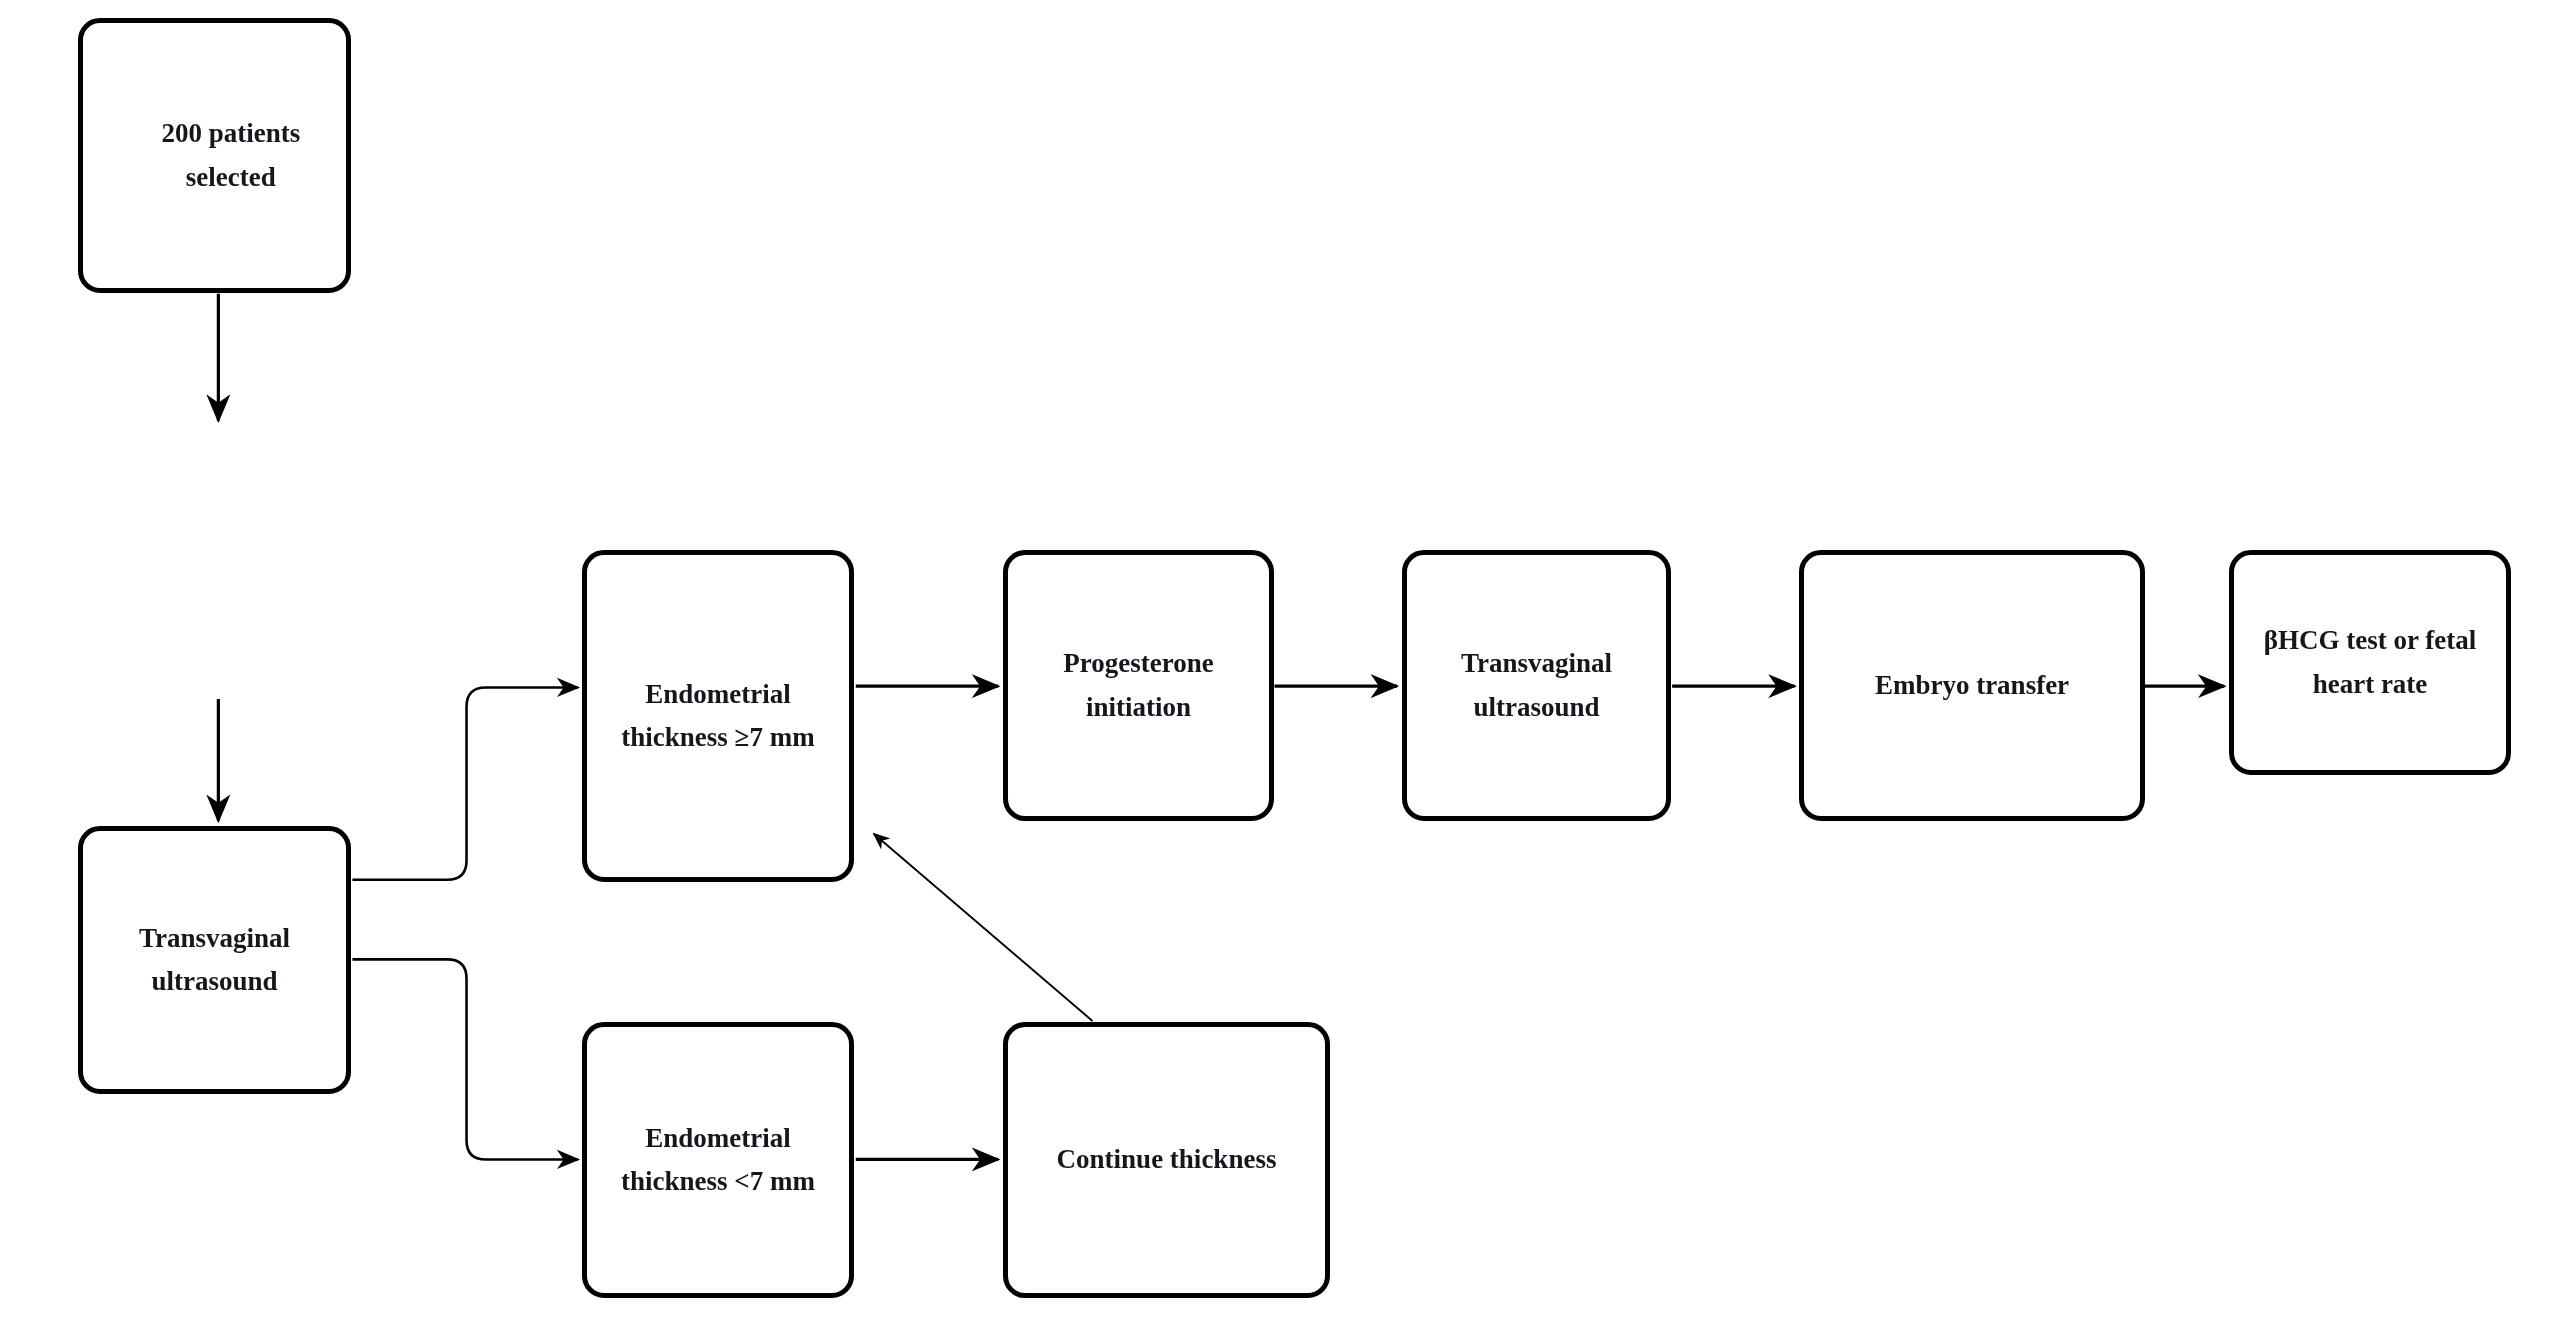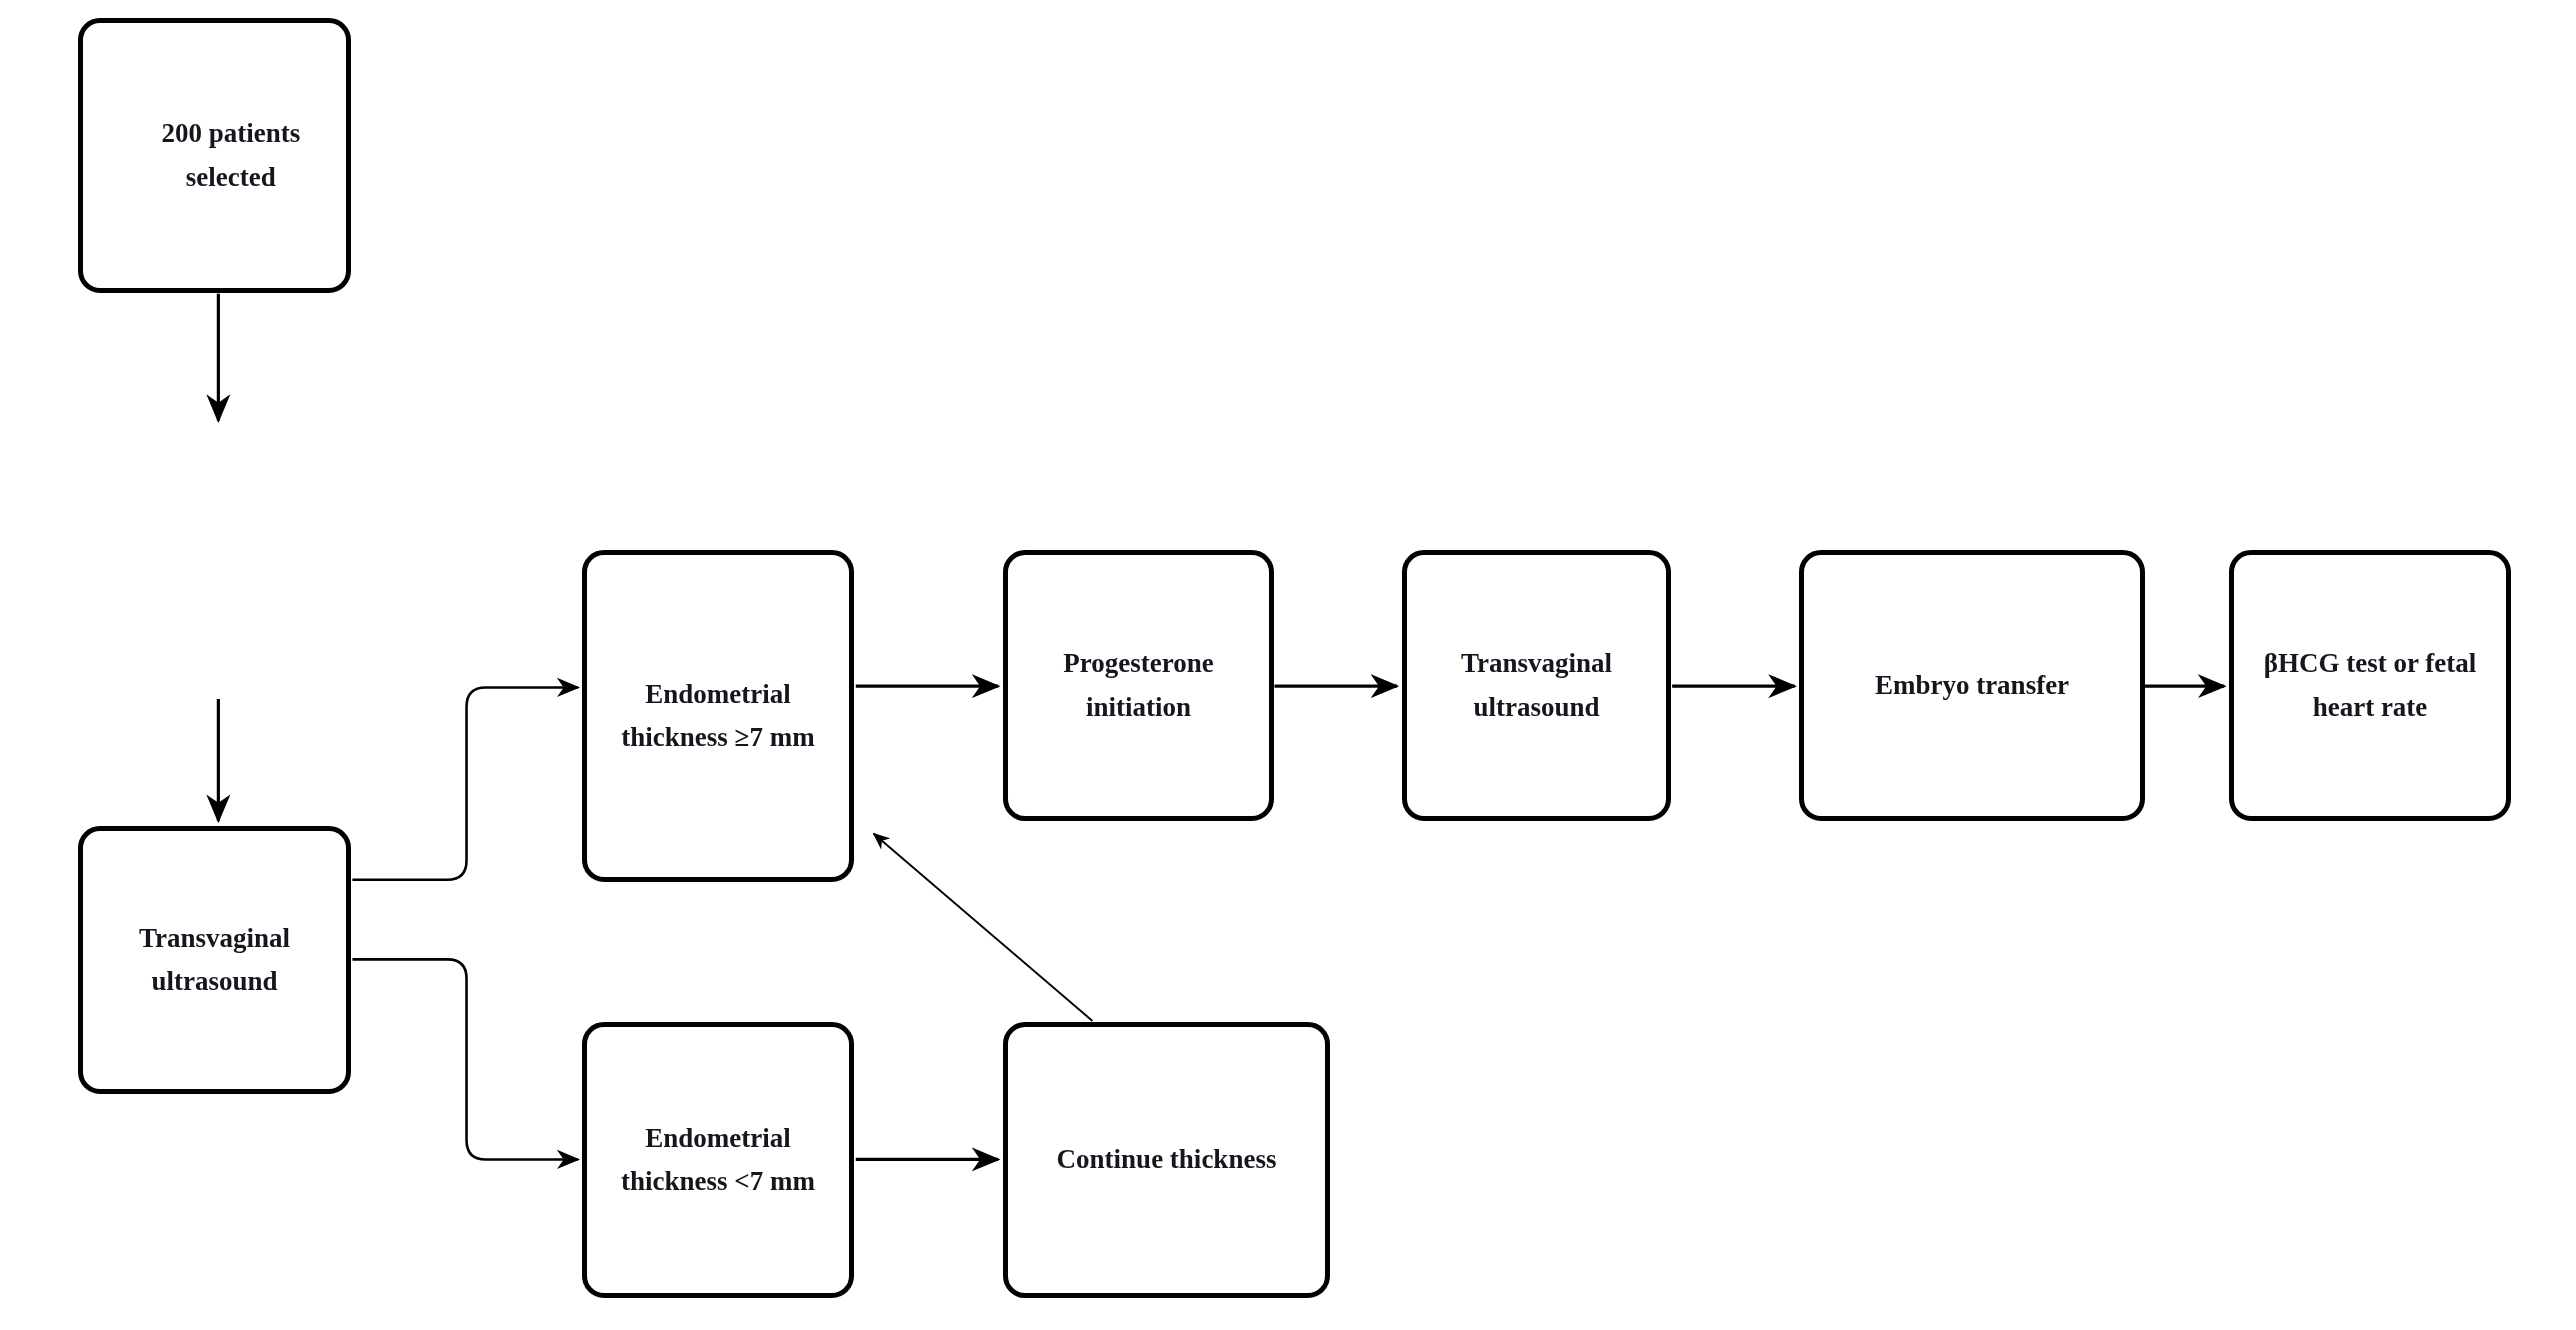--- a/index.html
+++ b/index.html
@@ -93,21 +93,21 @@
   </div>
 
   <div class="node" style="left:1402px; top:550px; width:269px; height:271px;">
     <span class="label">Transvaginal ultrasound</span>
   </div>
 
   <div class="node" style="left:1799px; top:550px; width:346px; height:271px;">
     <span class="label">Embryo transfer</span>
   </div>
 
-  <div class="node" style="left:2229px; top:550px; width:282px; height:271px; padding:0 13px;">
+  <div class="node" style="left:2229px; top:550px; width:282px; height:225px; padding:0 13px;">
     <span class="label">βHCG test or fetal heart rate</span>
   </div>
 
   <div class="node" style="left:582px; top:1022px; width:272px; height:276px;">
     <span class="label">Endometrial thickness &lt;7 mm</span>
   </div>
 
   <div class="node" style="left:1003px; top:1022px; width:327px; height:276px;">
     <span class="label">Continue thickness</span>
   </div>

